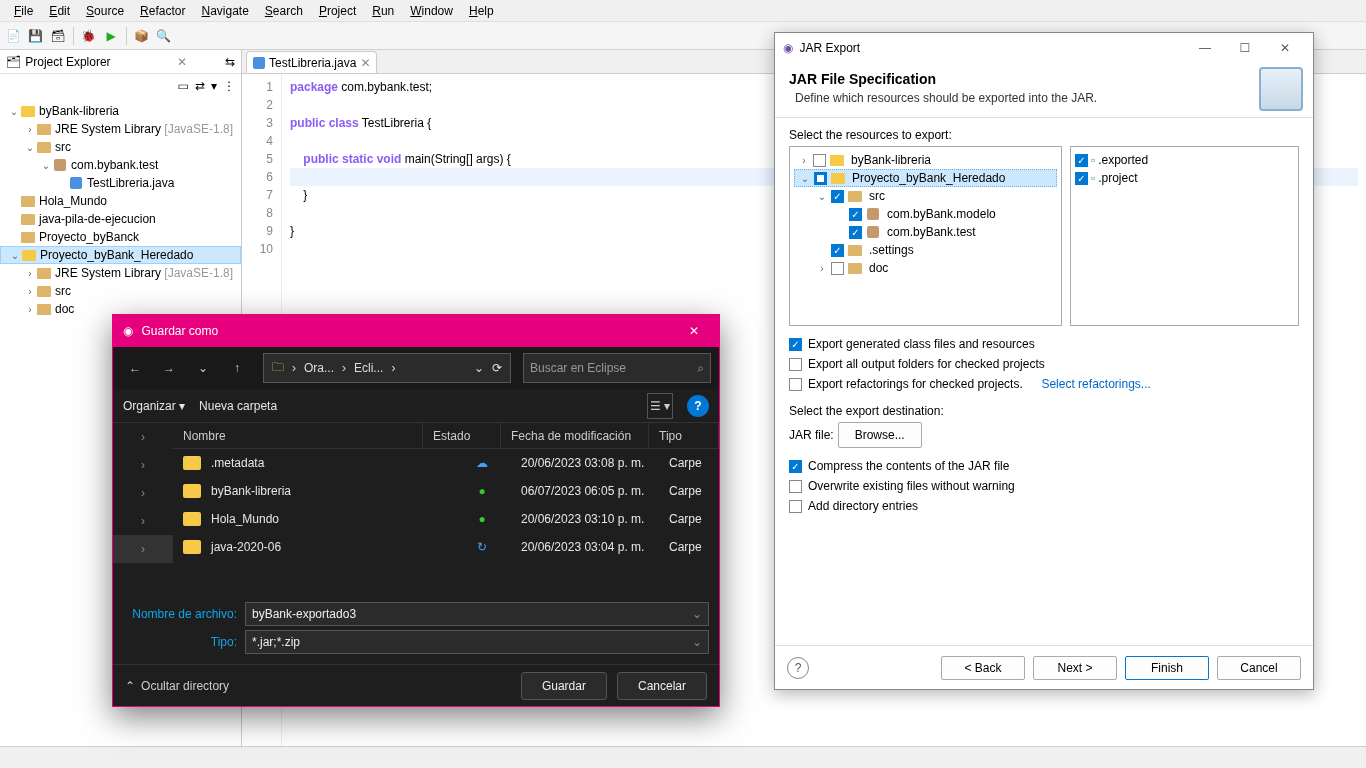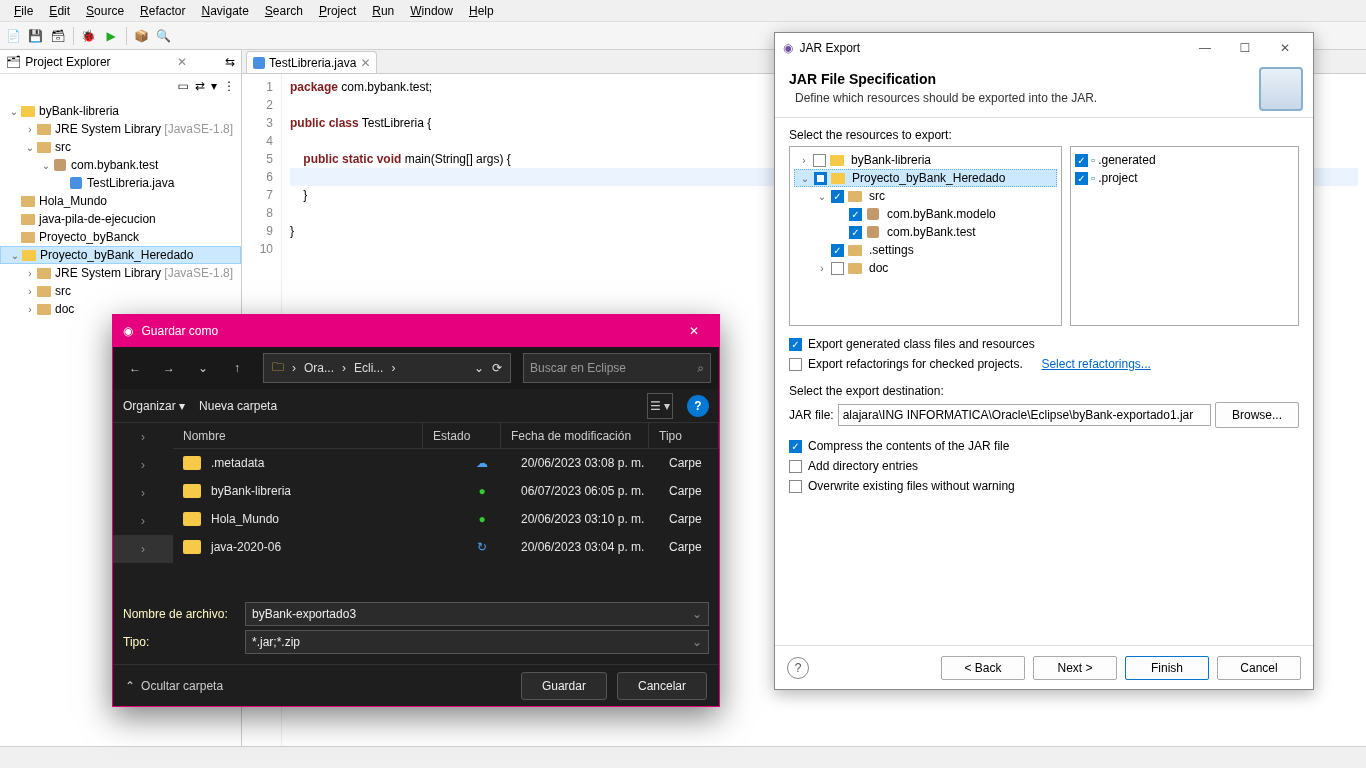--- a/index.html
+++ b/index.html
@@ -33,21 +33,21 @@
 
 
 .editor-area { flex: 1; background: #fff; display: flex; flex-direction: column; position: relative; }
 .editor-tabs { height: 24px; display: flex; align-items: flex-end; background: #f0f0f0; border-bottom: 1px solid #ccc; }
 .editor-tab { height: 22px; background: #fff; border: 1px solid #ccc; border-bottom: none; display: flex; align-items: center; padding: 0 6px; gap: 4px; border-radius: 4px 4px 0 0; margin-left: 4px; }
 .editor { flex: 1; display: flex; font-family: Consolas, monospace; font-size: 14px; }
 .gutter { width: 40px; background: #fff; text-align: right; padding: 4px 8px 0 0; color: #888; border-right: 1px solid #eee; }
 .gutter div { height: 18px; line-height: 18px; }
 .code { flex: 1; padding: 4px 8px; }
 .code div { height: 18px; line-height: 18px; white-space: pre; }
-.kw { color: #7f1d1d; font-weight: bold; }
+.kw { color: #8b5cf6; font-weight: bold; }
 .code .cur-line { background: #eaf3fe; }
 
 
 .statusbar { height: 22px; background: #f0f0f0; border-top: 1px solid #d0d0d0; }
 
 
 .jar-dialog { position: absolute; left: 774px; top: 32px; width: 540px; height: 658px; background: #fff; border: 1px solid #888; box-shadow: 0 4px 16px rgba(0,0,0,0.3); display: flex; flex-direction: column; }
 .jar-titlebar { height: 30px; display: flex; align-items: center; padding: 0 8px; background: #fff; }
 .jar-titlebar .title { flex: 1; display: flex; align-items: center; gap: 6px; }
 .jar-titlebar .winbtn { width: 40px; height: 28px; display: flex; align-items: center; justify-content: center; color: #555; }
@@ -67,21 +67,21 @@
 .cb.ind { background: #0078d4; border-color: #0078d4; }
 .cb.ind::after { content: ""; width: 7px; height: 7px; background: #fff; }
 .check-row { display: flex; align-items: center; gap: 6px; height: 20px; }
 .jar-file-row { display: flex; align-items: center; gap: 4px; margin-top: 4px; }
 .jar-file-row input { flex: 1; height: 22px; border: 1px solid #aaa; padding: 0 4px; }
 .jar-file-row button { height: 26px; padding: 0 16px; border: 1px solid #aaa; background: #fdfdfd; border-radius: 2px; }
 .jar-footer { height: 44px; display: flex; align-items: center; justify-content: flex-end; padding: 0 12px; gap: 8px; border-top: 1px solid #ddd; }
 .jar-footer .help { margin-right: auto; width: 22px; height: 22px; border: 1px solid #888; border-radius: 50%; display: flex; align-items: center; justify-content: center; color: #555; }
 .jar-footer button { height: 24px; width: 84px; border: 1px solid #aaa; background: #fdfdfd; border-radius: 2px; }
 .jar-footer button.primary { border: 1px solid #0078d4; }
-.link { color: #0066cc; text-decoration: underline; cursor: pointer; }
+.link { color: #0066cc; cursor: pointer; }
 
 
 .save-dialog { position: absolute; left: 112px; top: 314px; width: 608px; height: 393px; background: #1e1e1e; border: 1px solid #e6007e; box-shadow: 0 10px 30px rgba(0,0,0,0.5); display: flex; flex-direction: column; color: #e6e6e6; }
 .save-titlebar { height: 32px; background: #e6007e; display: flex; align-items: center; padding: 0 10px; }
 .save-titlebar .title { flex: 1; color: #fff; font-size: 12px; display: flex; align-items: center; gap: 8px; }
 .save-titlebar .close { width: 30px; height: 30px; display: flex; align-items: center; justify-content: center; color: #fff; }
 .save-nav { height: 42px; background: #191919; display: flex; align-items: center; padding: 0 8px; gap: 6px; }
 .nav-btn { width: 28px; height: 28px; display: flex; align-items: center; justify-content: center; color: #ccc; }
 .crumb-bar { flex: 1; height: 30px; background: #2b2b2b; border: 1px solid #555; display: flex; align-items: center; padding: 0 6px; gap: 4px; color: #ddd; margin: 0 6px; }
 .crumb-bar span { padding: 0 2px; }
@@ -100,21 +100,21 @@
 .fh-status { width: 78px; }
 .fh-date { width: 148px; }
 .fh-type { flex: 1; }
 .file-row { height: 28px; display: flex; align-items: center; padding-left: 10px; }
 .file-row .folder-icon { width: 18px; height: 14px; background: #f7c948; border-radius: 2px; margin-right: 10px; }
 .file-row .name { width: 232px; }
 .file-row .status { width: 78px; text-align: center; }
 .file-row .date { width: 148px; }
 .save-fields { padding: 8px 10px; background: #1e1e1e; }
 .field-row { display: flex; align-items: center; height: 28px; gap: 8px; }
-.field-row label { width: 114px; color: #fef9c3; }
+.field-row label { width: 114px; text-align: right; color: #0ea5e9; }
 .field-row .combo { flex: 1; height: 24px; background: #2b2b2b; border: 1px solid #555; color: #eee; display: flex; align-items: center; padding: 0 6px; }
 .field-row .combo .dd { margin-left: auto; color: #888; }
 .save-footer { height: 42px; display: flex; align-items: center; padding: 0 12px; gap: 10px; border-top: 1px solid #333; }
 .save-footer .hide { color: #ccc; display: flex; align-items: center; gap: 6px; }
 .save-footer .sp { flex: 1; }
 .save-footer button { height: 28px; padding: 0 20px; background: #2b2b2b; border: 1px solid #555; color: #eee; border-radius: 3px; }
 
 
 .i-proj { width: 14px; height: 11px; background: #f7c948; border-radius: 1px; display: inline-block; }
 .i-pkg { width: 12px; height: 12px; background: #c49a6c; border-radius: 2px; display: inline-block; }
@@ -365,56 +365,59 @@
             <span class="tree-icon">
               <span class="i-folder"></span>
             </span>
             <span>doc</span>
           </div>
         </div>
       <div class="resource-pane right" id="jar-files">
           <div class="res-item">
             <span class="cb on">✓</span> 
             <span style="color:#2a7">▫</span> 
-            <span>.generated</span>
+            <span>.exported</span>
           </div>
           <div class="res-item">
             <span class="cb on">✓</span> 
             <span style="color:#2a7">▫</span> 
             <span>.project</span>
           </div>
         </div>
     </div>
     <div id="jar-checks">
         <div class="check-row">
           <span class="cb on">✓</span>
           <span>Export generated class files and resources</span>
         </div>
+        <div class="check-row">
+          <span class="cb "></span>
+          <span>Export all output folders for checked projects</span>
+        </div>
         <div class="check-row"><span class="cb "></span><span>Export refactorings for checked projects.</span>&nbsp;&nbsp;<span class="link">Select refactorings...</span></div>
       </div>
     <div style="height:10px"></div>
     <div class="label">Select the export destination:</div>
     <div class="jar-file-row">
       <span>JAR file:</span>
-      <input value="alajara\ING INFORMATICA\Oracle\Eclipse\byBank-exportado1.jar" style="">
       <button>Browse...</button>
     </div>
     <div style="height:8px"></div>
     <div id="jar-options">
         <div class="check-row">
           <span class="cb on">✓</span>
           <span>Compress the contents of the JAR file</span>
         </div>
         <div class="check-row">
           <span class="cb "></span>
-          <span>Add directory entries</span>
+          <span>Overwrite existing files without warning</span>
         </div>
         <div class="check-row">
           <span class="cb "></span>
-          <span>Overwrite existing files without warning</span>
+          <span>Add directory entries</span>
         </div>
       </div>
   </div>
   <div class="jar-footer">
     <span class="help">?</span>
     <button>&lt; Back</button>
     <button>Next &gt;</button>
     <button class="primary">Finish</button>
     <button>Cancel</button>
   </div>
@@ -514,18 +517,18 @@
     </div>
     <div class="field-row">
       <label>Tipo:</label>
       <div class="combo">
         <span>*.jar;*.zip</span>
           <span class="dd">⌄</span>
       </div>
     </div>
   </div>
   <div class="save-footer">
-    <span class="hide">⌃ <span>Ocultar carpeta</span></span>
+    <span class="hide">⌃ <span>Ocultar directory</span></span>
     <span class="sp"></span>
     <button>Guardar</button>
     <button>Cancelar</button>
   </div>
 </div>
 
 </body></html>

